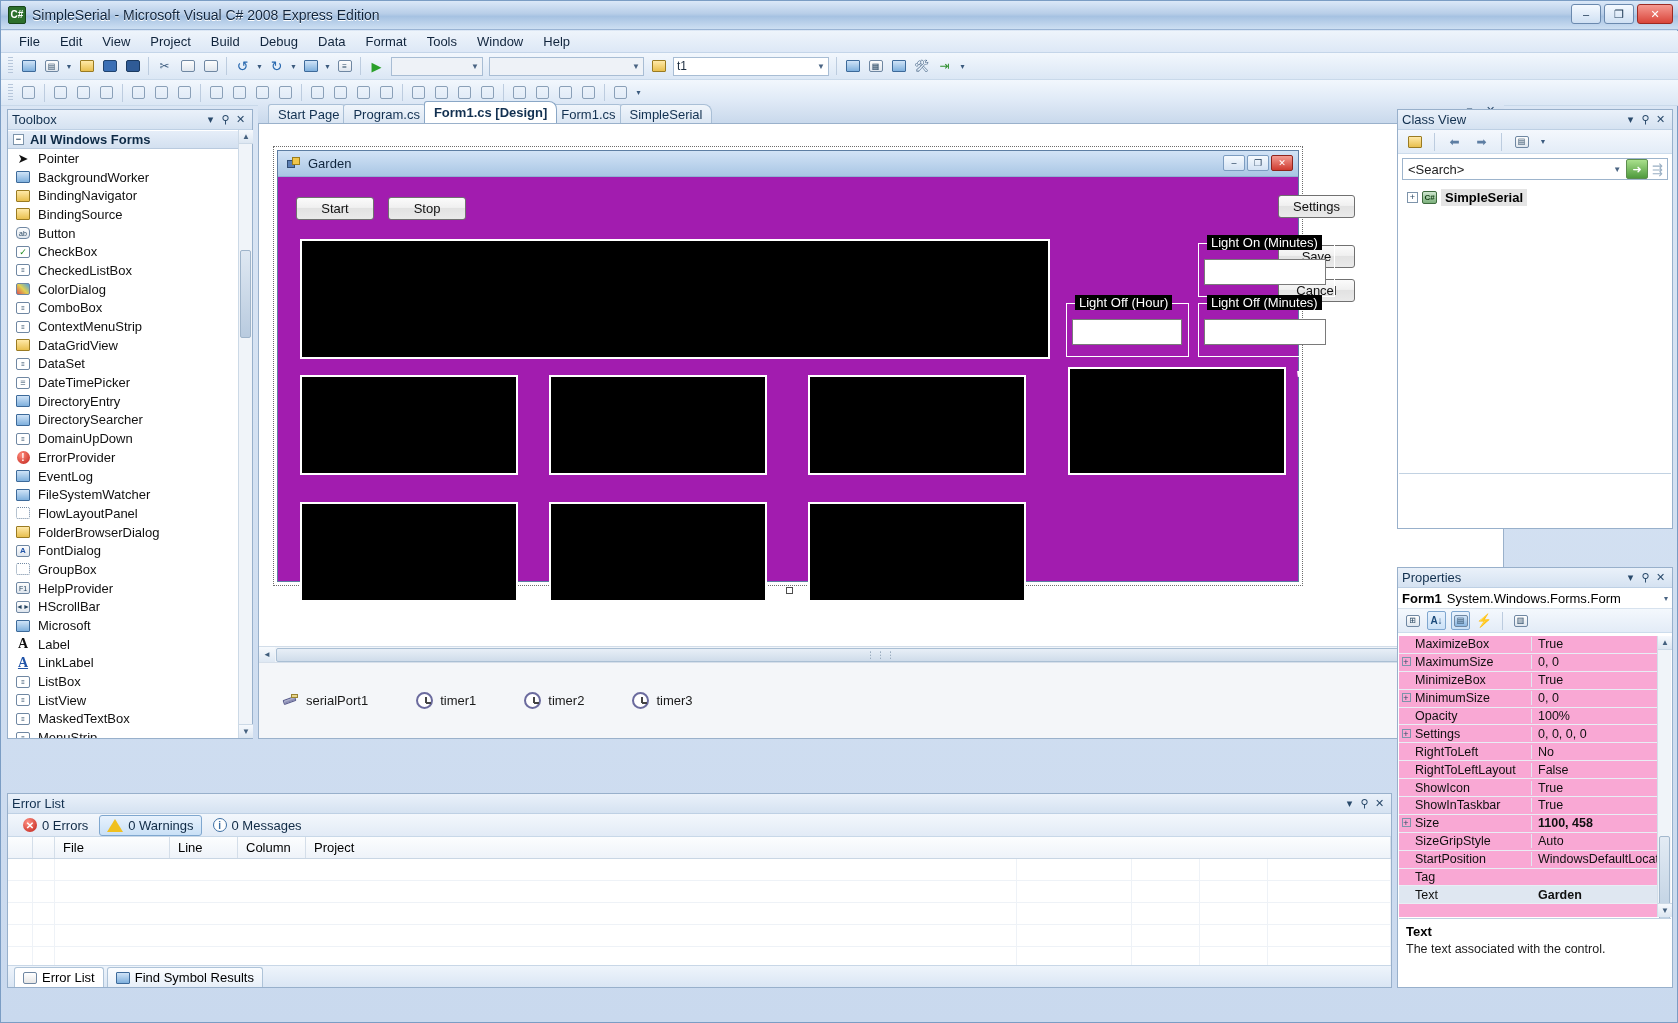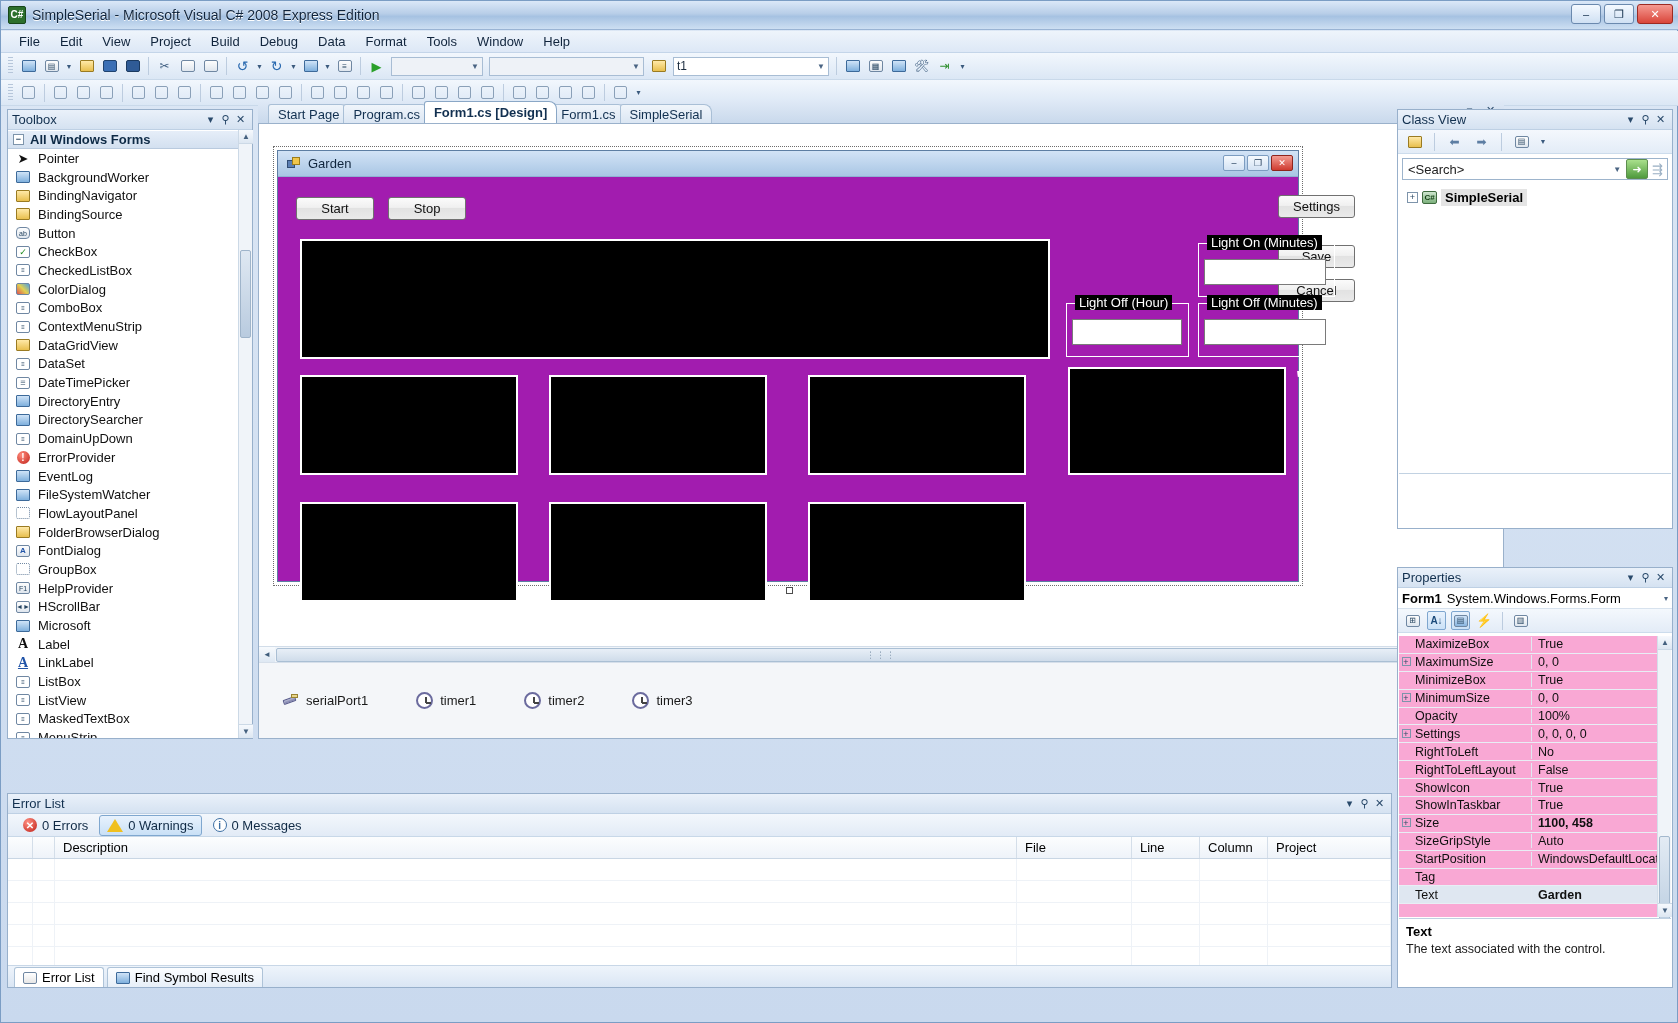--- a/index.html
+++ b/index.html
@@ -754,21 +754,20 @@
         <span>0 Warnings</span>
       </div>
       <div class="el-tab">
         <span class="msg-ico">i</span>
         <span>0 Messages</span>
       </div>
     </div>
     <div class="el-header">
       <div class="el-th" style="width:25px;"></div>
       <div class="el-th" style="width:22px;"></div>
-      <div class="el-th" style="width:962px;">Description</div>
       <div class="el-th" style="width:115px;">File</div>
       <div class="el-th" style="width:68px;">Line</div>
       <div class="el-th" style="width:68px;">Column</div>
       <div class="el-th" style="flex:1;">Project</div>
     </div>
     <div class="el-grid">
       <div class="el-row">
           <div class="el-cell" style="width:25px;"></div>
           <div class="el-cell" style="width:22px;"></div>
           <div class="el-cell" style="width:962px;"></div>

